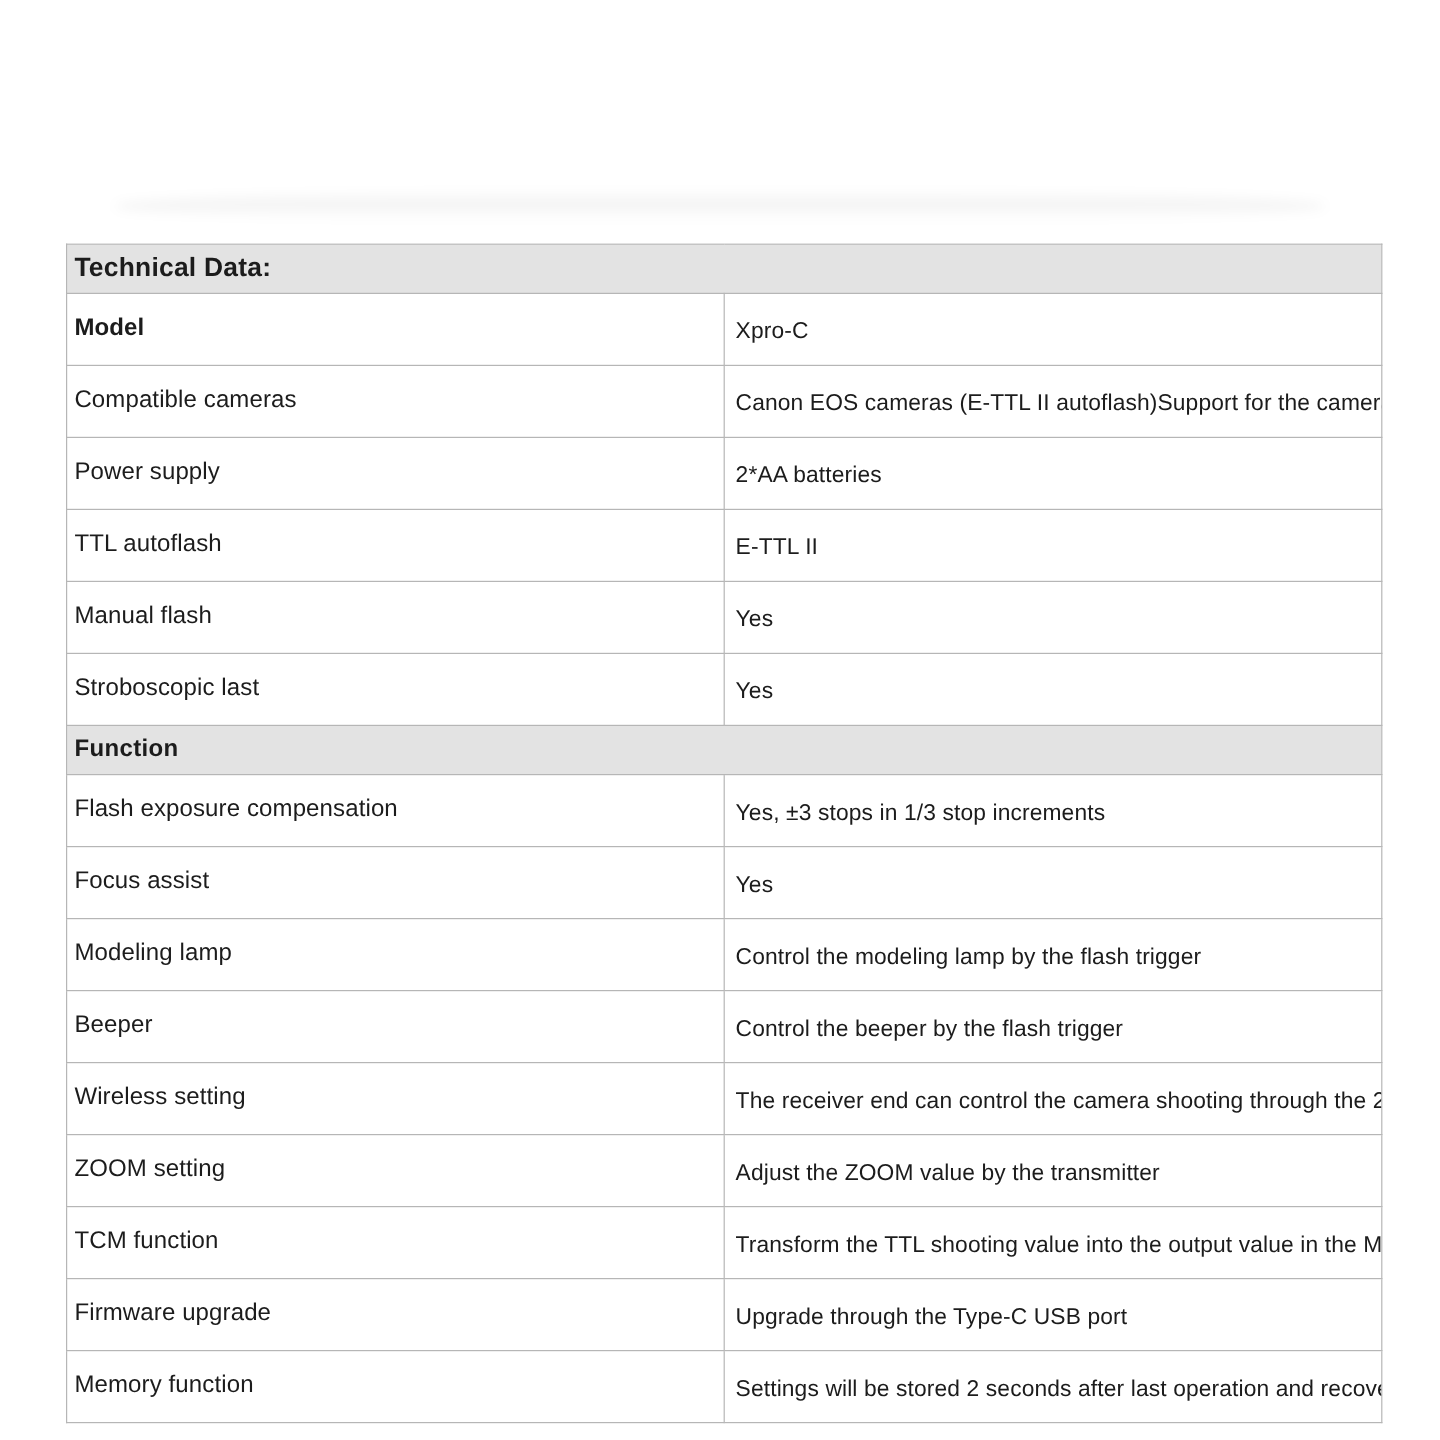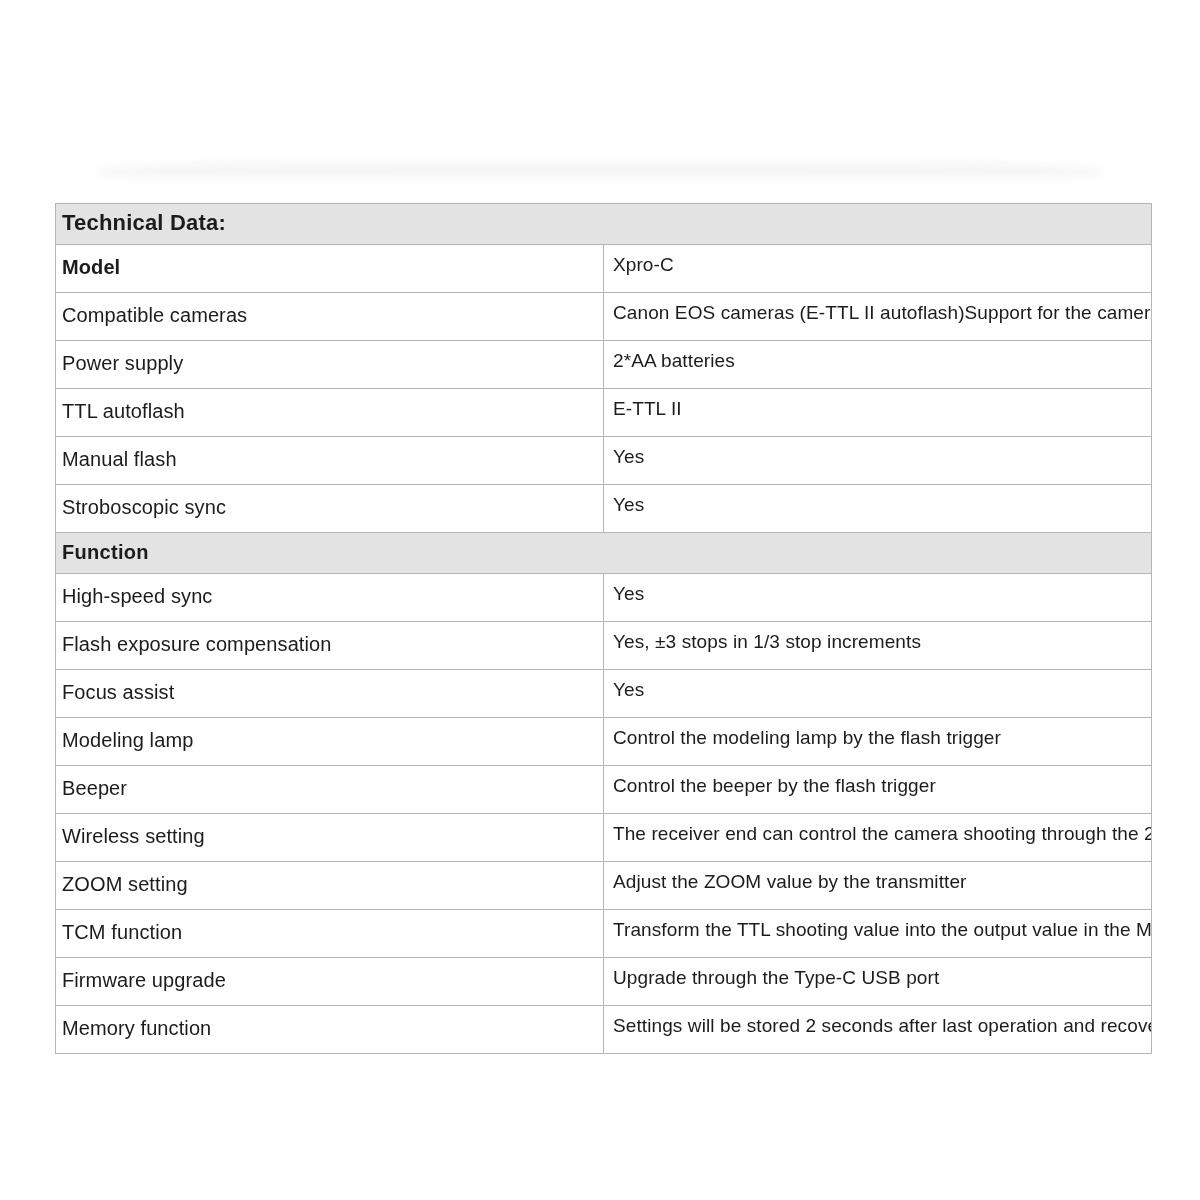--- a/index.html
+++ b/index.html
@@ -59,21 +59,21 @@
     width:292px;
     height:40px;
     font-size:20px;
     padding:2px 4px 4px 6px;
     letter-spacing:0.1px;
   }
   td.label-cell.bold{ font-weight:bold; }
   td.value-cell{
     font-size:19px;
     height:40px;
-    padding:0 8px 7px 9px;
+    padding:12px 8px 7px 9px;
     letter-spacing:0.1px;
   }
 </style>
 </head>
 <body>
 
 <div class="page">
   <div class="shadow-band"></div>
   <table class="spec-table">
     <tbody>
@@ -94,29 +94,25 @@
         </tr>
         <tr>
           <td class="label-cell">TTL autoflash</td>
           <td class="value-cell">E-TTL II</td>
         </tr>
         <tr>
           <td class="label-cell">Manual flash</td>
           <td class="value-cell">Yes</td>
         </tr>
         <tr>
-          <td class="label-cell">Stroboscopic sync</td>
+          <td class="label-cell">Stroboscopic last</td>
           <td class="value-cell">Yes</td>
         </tr>
         <tr class="section-row">
           <td colspan="2" class="section-cell">Function</td>
-        </tr>
-        <tr>
-          <td class="label-cell">High-speed sync</td>
-          <td class="value-cell">Yes</td>
         </tr>
         <tr>
           <td class="label-cell">Flash exposure compensation</td>
           <td class="value-cell">Yes, ±3 stops in 1/3 stop increments</td>
         </tr>
         <tr>
           <td class="label-cell">Focus assist</td>
           <td class="value-cell">Yes</td>
         </tr>
         <tr>

